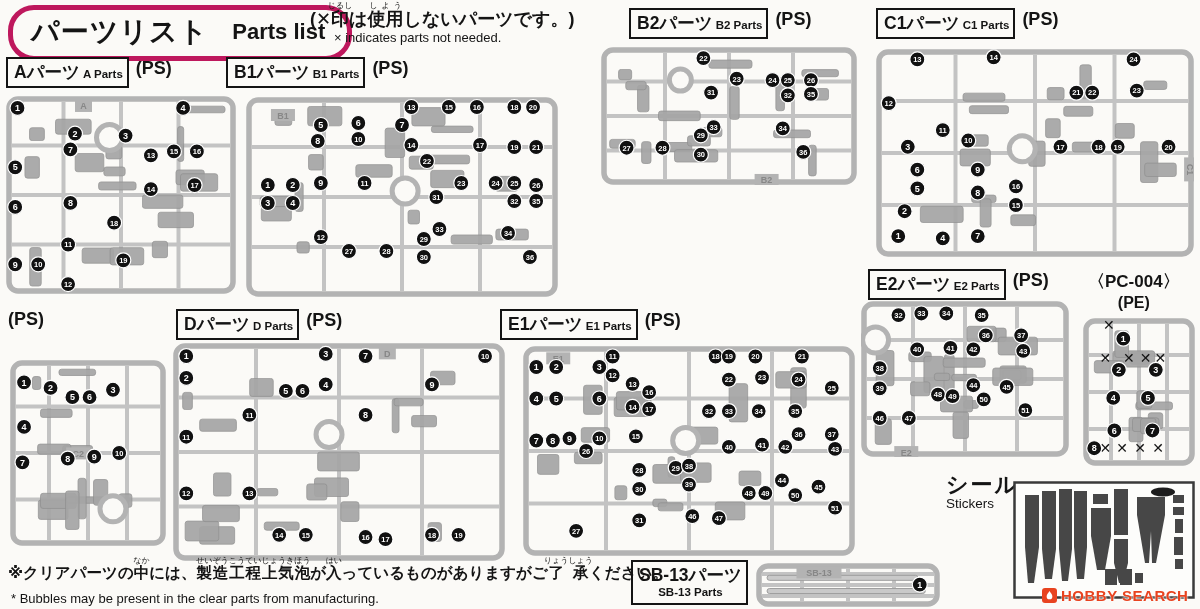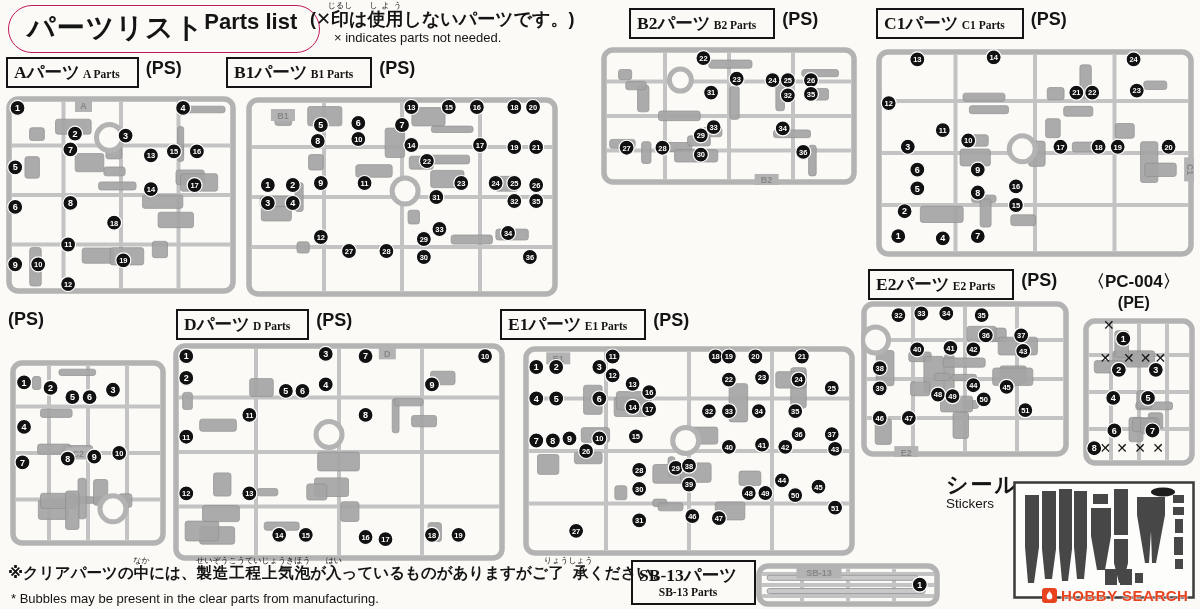--- a/index.html
+++ b/index.html
@@ -1,33 +1,33 @@
 <!DOCTYPE html>
 <html><head>
 <meta charset="utf-8">
 <style>
   html,body{margin:0;padding:0;}
   .page{position:relative;width:1200px;height:609px;background:#fbfaf7;overflow:hidden;
         font-family:"Liberation Sans","DejaVu Sans",sans-serif;color:#141414;}
   
-  .title-box{position:absolute;left:8px;top:5px;border:1px solid #be185d;border-radius:26px;
-             padding:3px 22px 5px 18px;display:flex;align-items:flex-start;gap:0;background:#fbfaf7;}
+  .title-box{position:absolute;left:8px;top:5px;border:5px solid #be185d;border-radius:26px;
+             padding:3px 22px 5px 18px;display:flex;align-items:center;gap:24px;background:#fbfaf7;}
   .title-jp{font-size:28px;font-weight:bold;letter-spacing:1px;}
   .title-en{font-size:22px;font-weight:bold;}
   
   ruby rt{font-size:8px;font-weight:normal;letter-spacing:0;}
   .note-x{position:absolute;left:310px;top:1px;}
   .note-x .jp{font-size:18px;font-weight:bold;line-height:1.05;}
   .note-x .en{font-size:13px;margin-left:24px;margin-top:1px;}
   .bottom-note{position:absolute;left:8px;top:556px;}
   .bottom-note .jp{font-size:15.5px;font-weight:bold;line-height:1.05;}
   .bottom-note .en{font-size:13px;margin-left:3px;margin-top:10px;}
   
   .sec-header{position:absolute;display:flex;align-items:flex-start;gap:7px;white-space:nowrap;}
-  .sec-header .hbox{border:2px solid #141414;padding:1px 17px 2px 6px;background:#fbfaf7;font-family:Liberation Serif, serif;}
+  .sec-header .hbox{border:2px solid #141414;padding:1px 4px 2px 6px;background:#fbfaf7;}
   .sec-header .jp{font-size:17.5px;font-weight:bold;}
   .sec-header .en{font-size:11.5px;font-weight:bold;margin-left:3px;}
   .sec-header.stacked .hbox{text-align:center;}
   .sec-header.stacked .en{display:block;margin-left:0;line-height:1;padding-bottom:2px;}
   .sec-header .mat{font-size:18px;font-weight:bold;padding-top:1px;}
   .sec-header .col{display:flex;flex-direction:column;align-items:flex-start;gap:2px;}
   .sec-header.plain{display:block;text-align:center;}
   .sec-header.plain .pcname{font-size:17px;font-weight:bold;}
   .sec-header.plain .mat{font-size:16px;font-weight:bold;display:block;}
   

